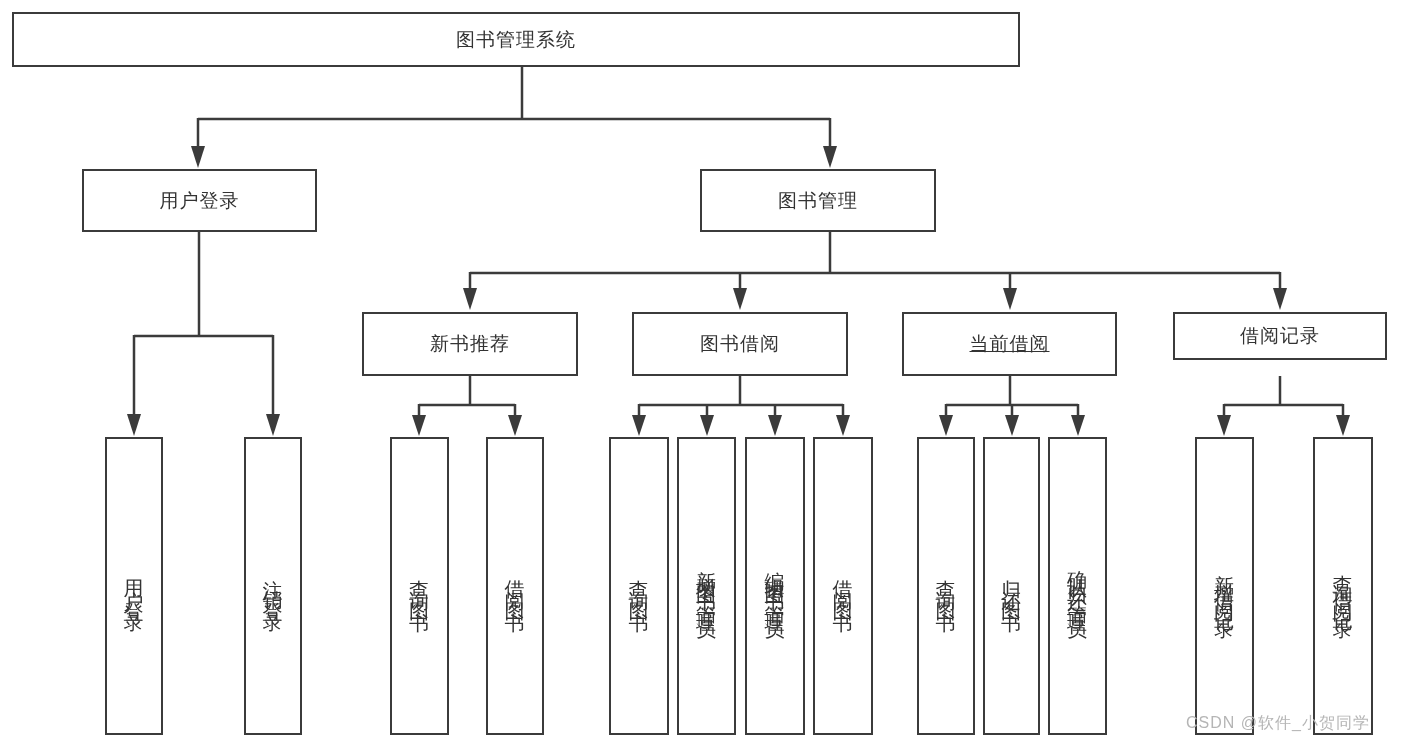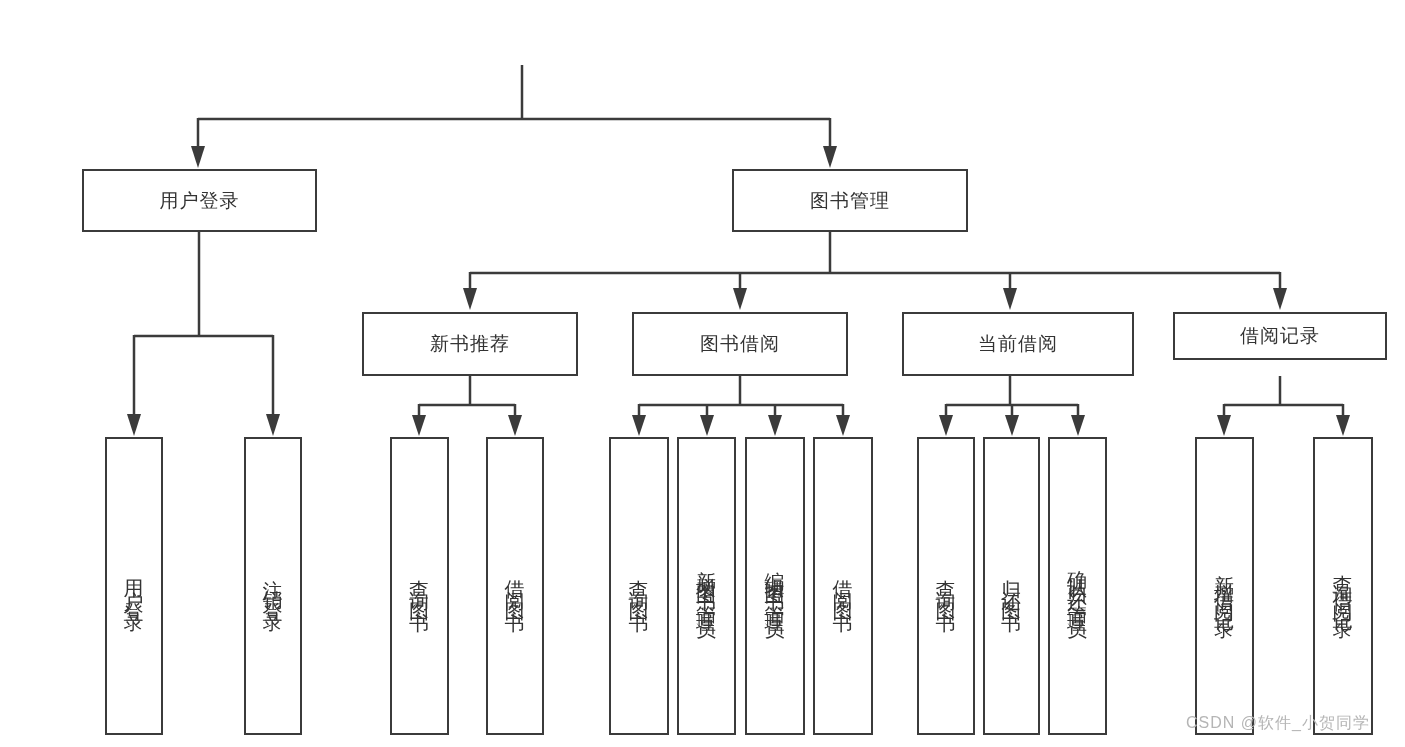--- a/index.html
+++ b/index.html
@@ -118,35 +118,38 @@
       <path d="M768 415 L782 415 L775 436 Z"></path>
       <path d="M836 415 L850 415 L843 436 Z"></path>
       <path d="M939 415 L953 415 L946 436 Z"></path>
       <path d="M1005 415 L1019 415 L1012 436 Z"></path>
       <path d="M1071 415 L1085 415 L1078 436 Z"></path>
       <path d="M1217 415 L1231 415 L1224 436 Z"></path>
       <path d="M1336 415 L1350 415 L1343 436 Z"></path>
     </g>
   </svg>
 
+  <div class="box" style="left:12px; top:12px; width:1008px; height:55px;">
+    <span class="h-label">图书管理系统</span>
+  </div>
 
   <div class="box" style="left:82px; top:169px; width:235px; height:63px;">
     <span class="h-label">用户登录</span>
   </div>
-  <div class="box" style="left:732px; top:169px; width:236px; height:63px;">
+  <div class="box" style="left:700px; top:169px; width:236px; height:63px;">
     <span class="h-label">图书管理</span>
   </div>
 
   <div class="box" style="left:362px; top:312px; width:216px; height:64px;">
     <span class="h-label">新书推荐</span>
   </div>
   <div class="box" style="left:632px; top:312px; width:216px; height:64px;">
     <span class="h-label">图书借阅</span>
   </div>
-  <div class="box" style="left:902px; top:312px; width:232px; height:64px;">
+  <div class="box" style="left:902px; top:312px; width:215px; height:64px;text-decoration:underline;">
     <span class="h-label">当前借阅</span>
   </div>
   <div class="box" style="left:1173px; top:312px; width:214px; height:48px;">
     <span class="h-label">借阅记录</span>
   </div>
 
   <div class="box leaf" style="left:105px; width:58px;">
     <span class="v-label">用户登录</span>
   </div>
   <div class="box leaf" style="left:244px; width:58px;">

